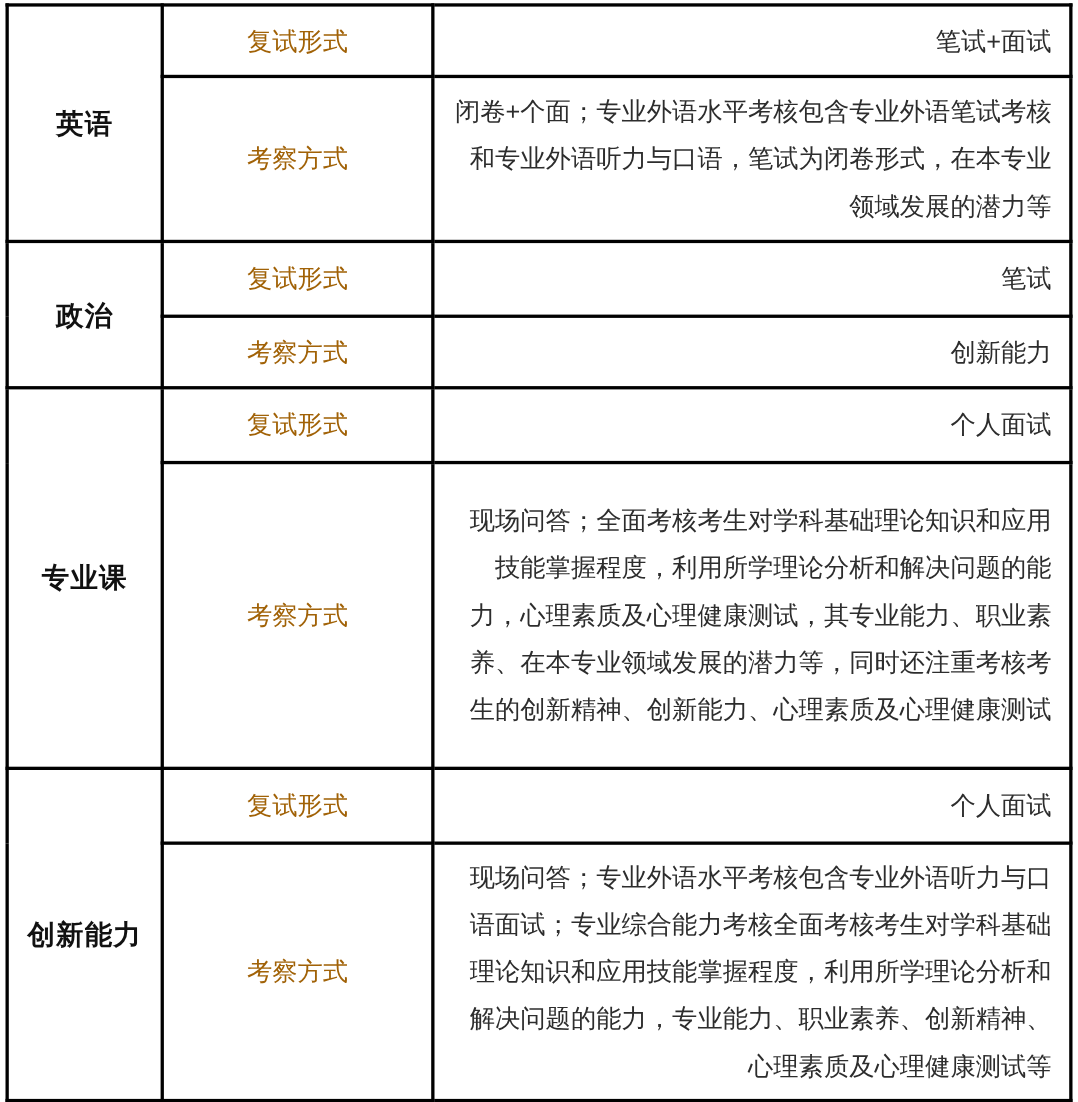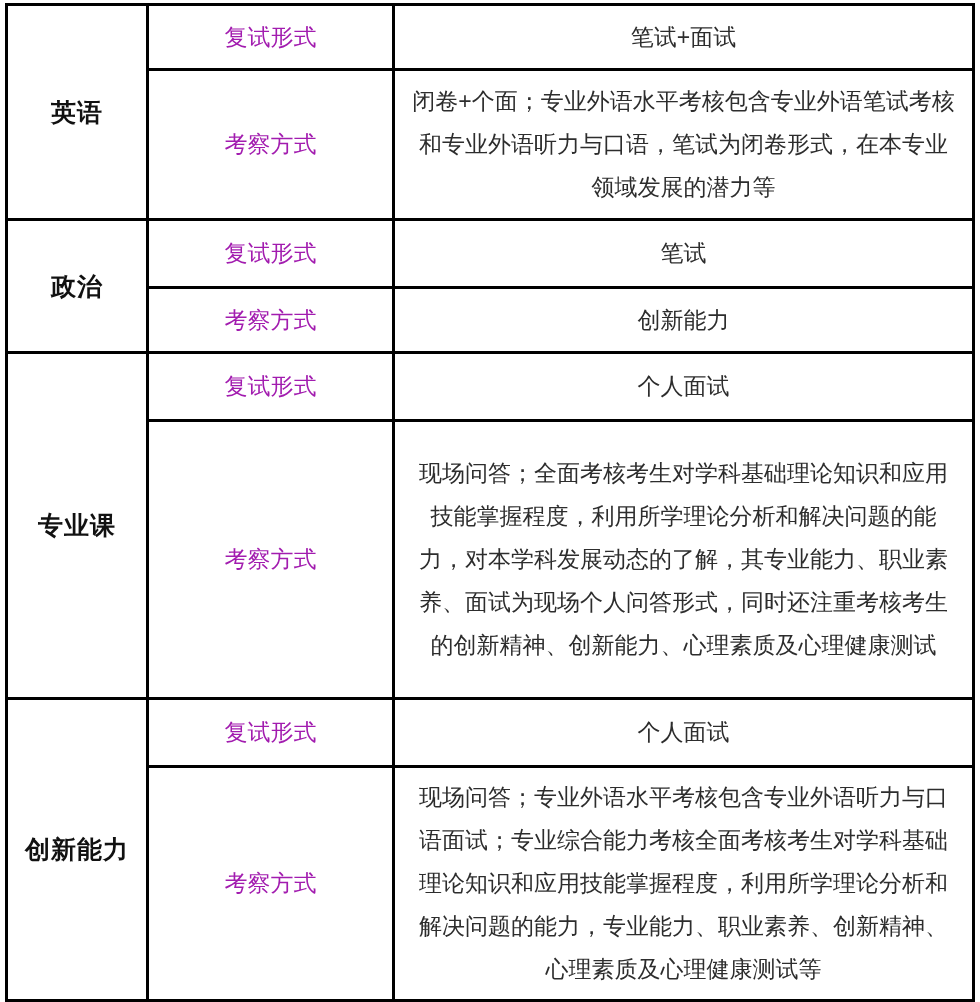--- a/index.html
+++ b/index.html
@@ -30,24 +30,24 @@
     vertical-align: middle;
     font-weight: bold;
     font-size: 25px;
     color: #111111;
     letter-spacing: 1px;
   }
   td.label {
     text-align: center;
     vertical-align: middle;
     font-size: 23px;
-    color: #a21caf;
+    color: #a16207;
   }
   td.value {
-    text-align: center;
+    text-align: right;
     vertical-align: middle;
     font-size: 23px;
     color: #2d2d2d;
     padding: 8px 16px;
     line-height: 43px;
   }
 </style>
 </head>
 <body>
 
@@ -80,21 +80,21 @@
         <td class="value">创新能力</td>
       </tr>
 
       <tr style="height:68px">
         <td class="subject" rowspan="2">专业课</td>
         <td class="label">复试形式</td>
         <td class="value">个人面试</td>
       </tr>
       <tr style="height:278px">
         <td class="label">考察方式</td>
-        <td class="value">现场问答；全面考核考生对学科基础理论知识和应用技能掌握程度，利用所学理论分析和解决问题的能力，对本学科发展动态的了解，其专业能力、职业素养、面试为现场个人问答形式，同时还注重考核考生的创新精神、创新能力、心理素质及心理健康测试</td>
+        <td class="value">现场问答；全面考核考生对学科基础理论知识和应用技能掌握程度，利用所学理论分析和解决问题的能力，心理素质及心理健康测试，其专业能力、职业素养、在本专业领域发展的潜力等，同时还注重考核考生的创新精神、创新能力、心理素质及心理健康测试</td>
       </tr>
 
       <tr style="height:68px">
         <td class="subject" rowspan="2">创新能力</td>
         <td class="label">复试形式</td>
         <td class="value">个人面试</td>
       </tr>
       <tr style="height:232px">
         <td class="label">考察方式</td>
         <td class="value">现场问答；专业外语水平考核包含专业外语听力与口语面试；专业综合能力考核全面考核考生对学科基础理论知识和应用技能掌握程度，利用所学理论分析和解决问题的能力，专业能力、职业素养、创新精神、心理素质及心理健康测试等</td>

